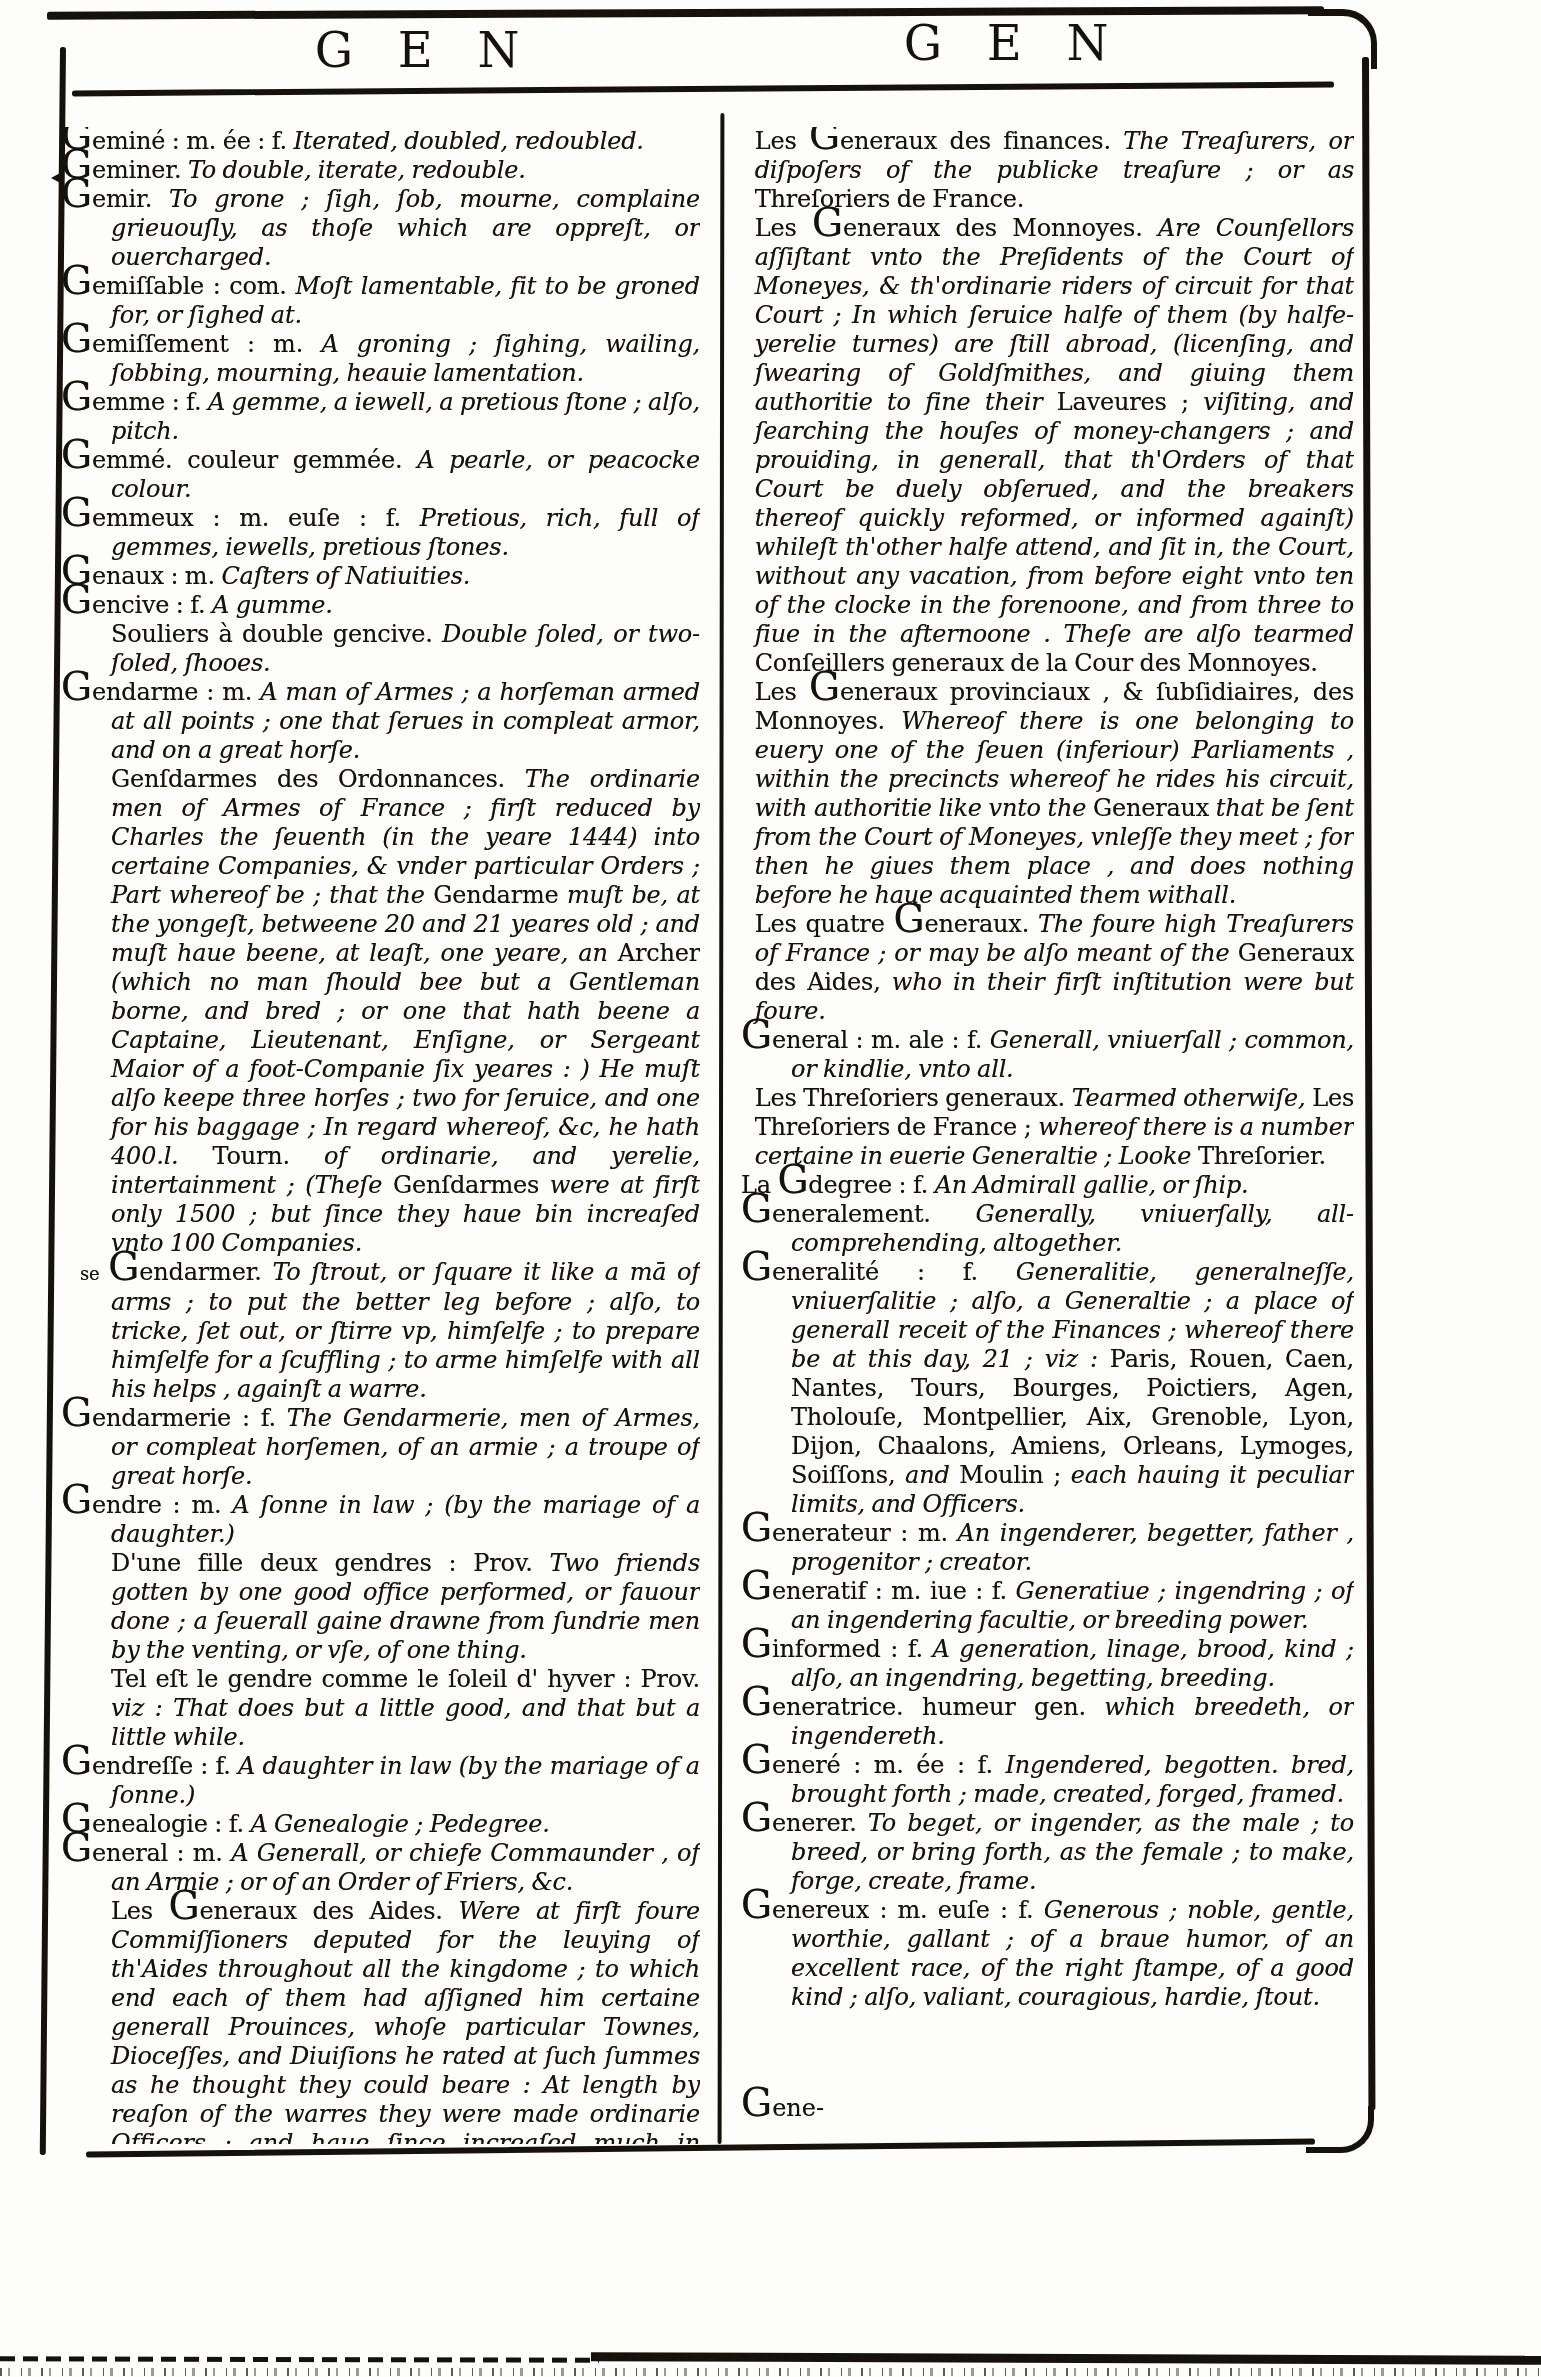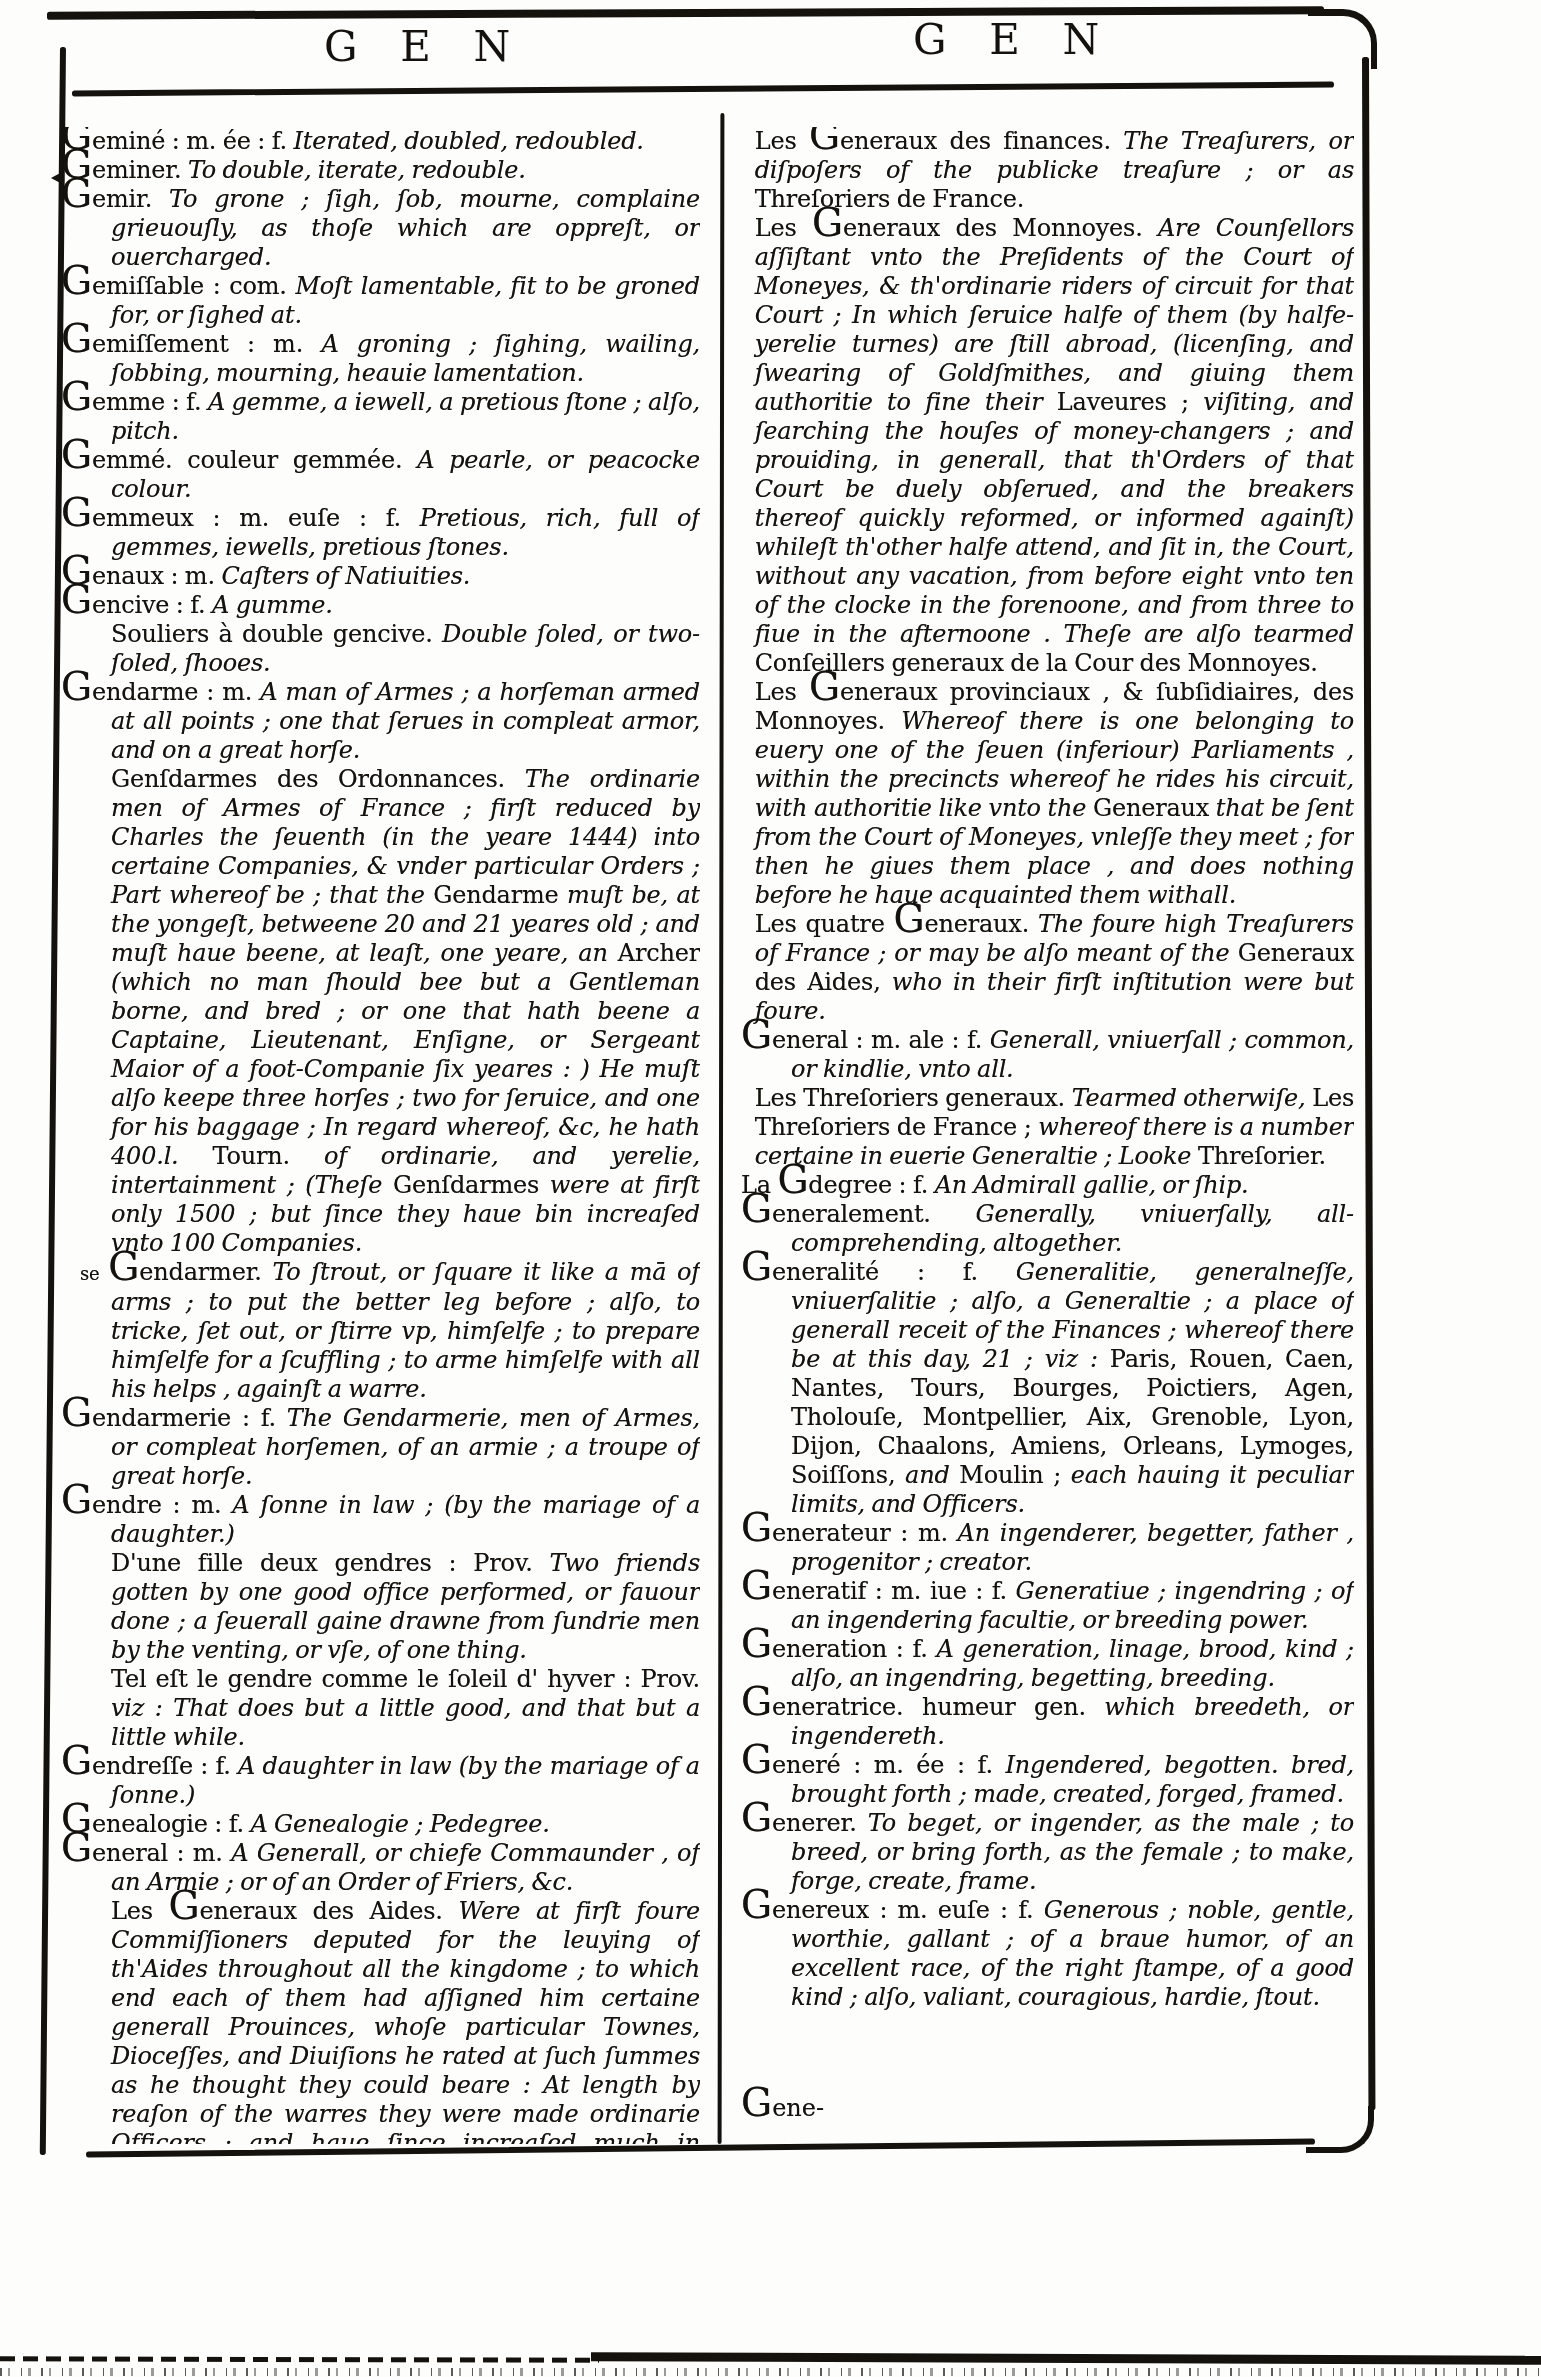--- a/index.html
+++ b/index.html
@@ -26,21 +26,21 @@
     border-top:7.7px solid transparent;border-bottom:7.7px solid transparent;
     border-right:13px solid #15120e;}
   
   #noise-right{left:591px;top:2354px;width:950px;height:9.4px;transform:rotate(0.22deg);border-radius:0;}
   #noise-left{position:absolute;left:0;top:2357px;width:599px;height:5.1px;transform:rotate(0.15deg);
     background:repeating-linear-gradient(90deg,#15120e 0 15.4px,transparent 15.4px 23px);}
   #noise-specks{position:absolute;left:0;top:2368px;width:1541px;height:7.7px;opacity:.75;
     background:repeating-linear-gradient(90deg,rgba(15,13,10,.9) 0 1.7px,transparent 1.7px 7.7px,rgba(15,13,10,.55) 7.7px 10.3px,transparent 10.3px 20.5px);}
   
   .gen-head{position:absolute;width:274px;text-align:center;
-    font-size:42px;letter-spacing:1.7px;word-spacing:26px;color:#15120e;}
+    font-size:48px;letter-spacing:1.7px;word-spacing:26px;color:#15120e;}
   #hdr-left{left:281px;top:22px;}
   #hdr-right{left:870px;top:15.4px;}
   
   .col{position:absolute;top:127px;text-align:justify;
     font-size:24px;line-height:29px;letter-spacing:-0.2px;word-spacing:-0.9px;
     text-shadow:0 0 0.4px rgba(20,16,10,.55);}
   #col-left{left:61px;width:639px;max-height:2017px;overflow:hidden;}
   #col-right{left:741px;width:613px;max-height:1952px;overflow:hidden;}
   .entry{margin:0;}
   .e-main{padding-left:50px;text-indent:-50px;}
@@ -105,21 +105,21 @@
     <p class="entry e-sub26"><span class="seg-r">Les </span><span class="seg-init">G</span><span class="seg-r">eneraux des Monnoyes. </span><span class="seg-i">Are Counſellors aſſiſtant vnto the Preſidents of the Court of Moneyes, &amp; th'ordinarie riders of circuit for that Court ; In which ſeruice halfe of them (by halfe-yerelie turnes) are ſtill abroad, (licenſing, and ſwearing of Goldſmithes, and giuing them authoritie to fine their </span><span class="seg-r">Laveures ; </span><span class="seg-i">viſiting, and ſearching the houſes of money-changers ; and prouiding, in generall, that th'Orders of that Court be duely obſerued, and the breakers thereof quickly reformed, or informed againſt) whileſt th'other halfe attend, and ſit in, the Court, without any vacation, from before eight vnto ten of the clocke in the forenoone, and from three to fiue in the afternoone . Theſe are alſo tearmed </span><span class="seg-r">Conſeillers generaux de la Cour des Monnoyes.</span></p>
     <p class="entry e-sub26"><span class="seg-r">Les </span><span class="seg-init">G</span><span class="seg-r">eneraux provinciaux , &amp; ſubſidiaires, des Monnoyes. </span><span class="seg-i">Whereof there is one belonging to euery one of the ſeuen (inferiour) Parliaments , within the precincts whereof he rides his circuit, with authoritie like vnto the </span><span class="seg-r">Generaux </span><span class="seg-i">that be ſent from the Court of Moneyes, vnleſſe they meet ; for then he giues them place , and does nothing before he haue acquainted them withall.</span></p>
     <p class="entry e-sub26"><span class="seg-r">Les quatre </span><span class="seg-init">G</span><span class="seg-r">eneraux. </span><span class="seg-i">The foure high Treaſurers of France ; or may be alſo meant of the </span><span class="seg-r">Generaux des Aides, </span><span class="seg-i">who in their firſt inſtitution were but foure.</span></p>
     <p class="entry e-main"><span class="seg-init">G</span><span class="seg-r">eneral : m. ale : f. </span><span class="seg-i">Generall, vniuerſall ; common, or kindlie, vnto all.</span></p>
     <p class="entry e-sub26"><span class="seg-r">Les Threſoriers generaux. </span><span class="seg-i">Tearmed otherwiſe, </span><span class="seg-r">Les Threſoriers de France ; </span><span class="seg-i">whereof there is a number certaine in euerie Generaltie ; Looke </span><span class="seg-r">Threſorier.</span></p>
     <p class="entry e-main"><span class="seg-r">La </span><span class="seg-init">G</span><span class="seg-r">degree : f. </span><span class="seg-i">An Admirall gallie, or ſhip.</span></p>
     <p class="entry e-main"><span class="seg-init">G</span><span class="seg-r">eneralement. </span><span class="seg-i">Generally, vniuerſally, all-comprehending, altogether.</span></p>
     <p class="entry e-main"><span class="seg-init">G</span><span class="seg-r">eneralité : f. </span><span class="seg-i">Generalitie, generalneſſe, vniuerſalitie ; alſo, a Generaltie ; a place of generall receit of the Finances ; whereof there be at this day, 21 ; viz : </span><span class="seg-r">Paris, Rouen, Caen, Nantes, Tours, Bourges, Poictiers, Agen, Tholouſe, Montpellier, Aix, Grenoble, Lyon, Dijon, Chaalons, Amiens, Orleans, Lymoges, Soiſſons, </span><span class="seg-i">and </span><span class="seg-r">Moulin ; </span><span class="seg-i">each hauing it peculiar limits, and Officers.</span></p>
     <p class="entry e-main"><span class="seg-init">G</span><span class="seg-r">enerateur : m. </span><span class="seg-i">An ingenderer, begetter, father , progenitor ; creator.</span></p>
     <p class="entry e-main"><span class="seg-init">G</span><span class="seg-r">eneratif : m. iue : f. </span><span class="seg-i">Generatiue ; ingendring ; of an ingendering facultie, or breeding power.</span></p>
-    <p class="entry e-main"><span class="seg-init">G</span><span class="seg-r">eneration : f. </span><span class="seg-i">A generation, linage, brood, kind ; alſo, an ingendring, begetting, breeding.</span></p>
+    <p class="entry e-main"><span class="seg-init">G</span><span class="seg-r">informed : f. </span><span class="seg-i">A generation, linage, brood, kind ; alſo, an ingendring, begetting, breeding.</span></p>
     <p class="entry e-main"><span class="seg-init">G</span><span class="seg-r">eneratrice. humeur gen. </span><span class="seg-i">which breedeth, or ingendereth.</span></p>
     <p class="entry e-main"><span class="seg-init">G</span><span class="seg-r">eneré : m. ée : f. </span><span class="seg-i">Ingendered, begotten. bred, brought forth ; made, created, forged, framed.</span></p>
     <p class="entry e-main"><span class="seg-init">G</span><span class="seg-r">enerer. </span><span class="seg-i">To beget, or ingender, as the male ; to breed, or bring forth, as the female ; to make, forge, create, frame.</span></p>
     <p class="entry e-main"><span class="seg-init">G</span><span class="seg-r">enereux : m. euſe : f. </span><span class="seg-i">Generous ; noble, gentle, worthie, gallant ; of a braue humor, of an excellent race, of the right ſtampe, of a good kind ; alſo, valiant, couragious, hardie, ſtout.</span></p>
   </div>
 
 <div id="catchword"><span class="seg-init">G</span><span>ene-</span></div>
 
 <div class="rule" id="noise-right"></div>
 <div id="noise-left"></div>

